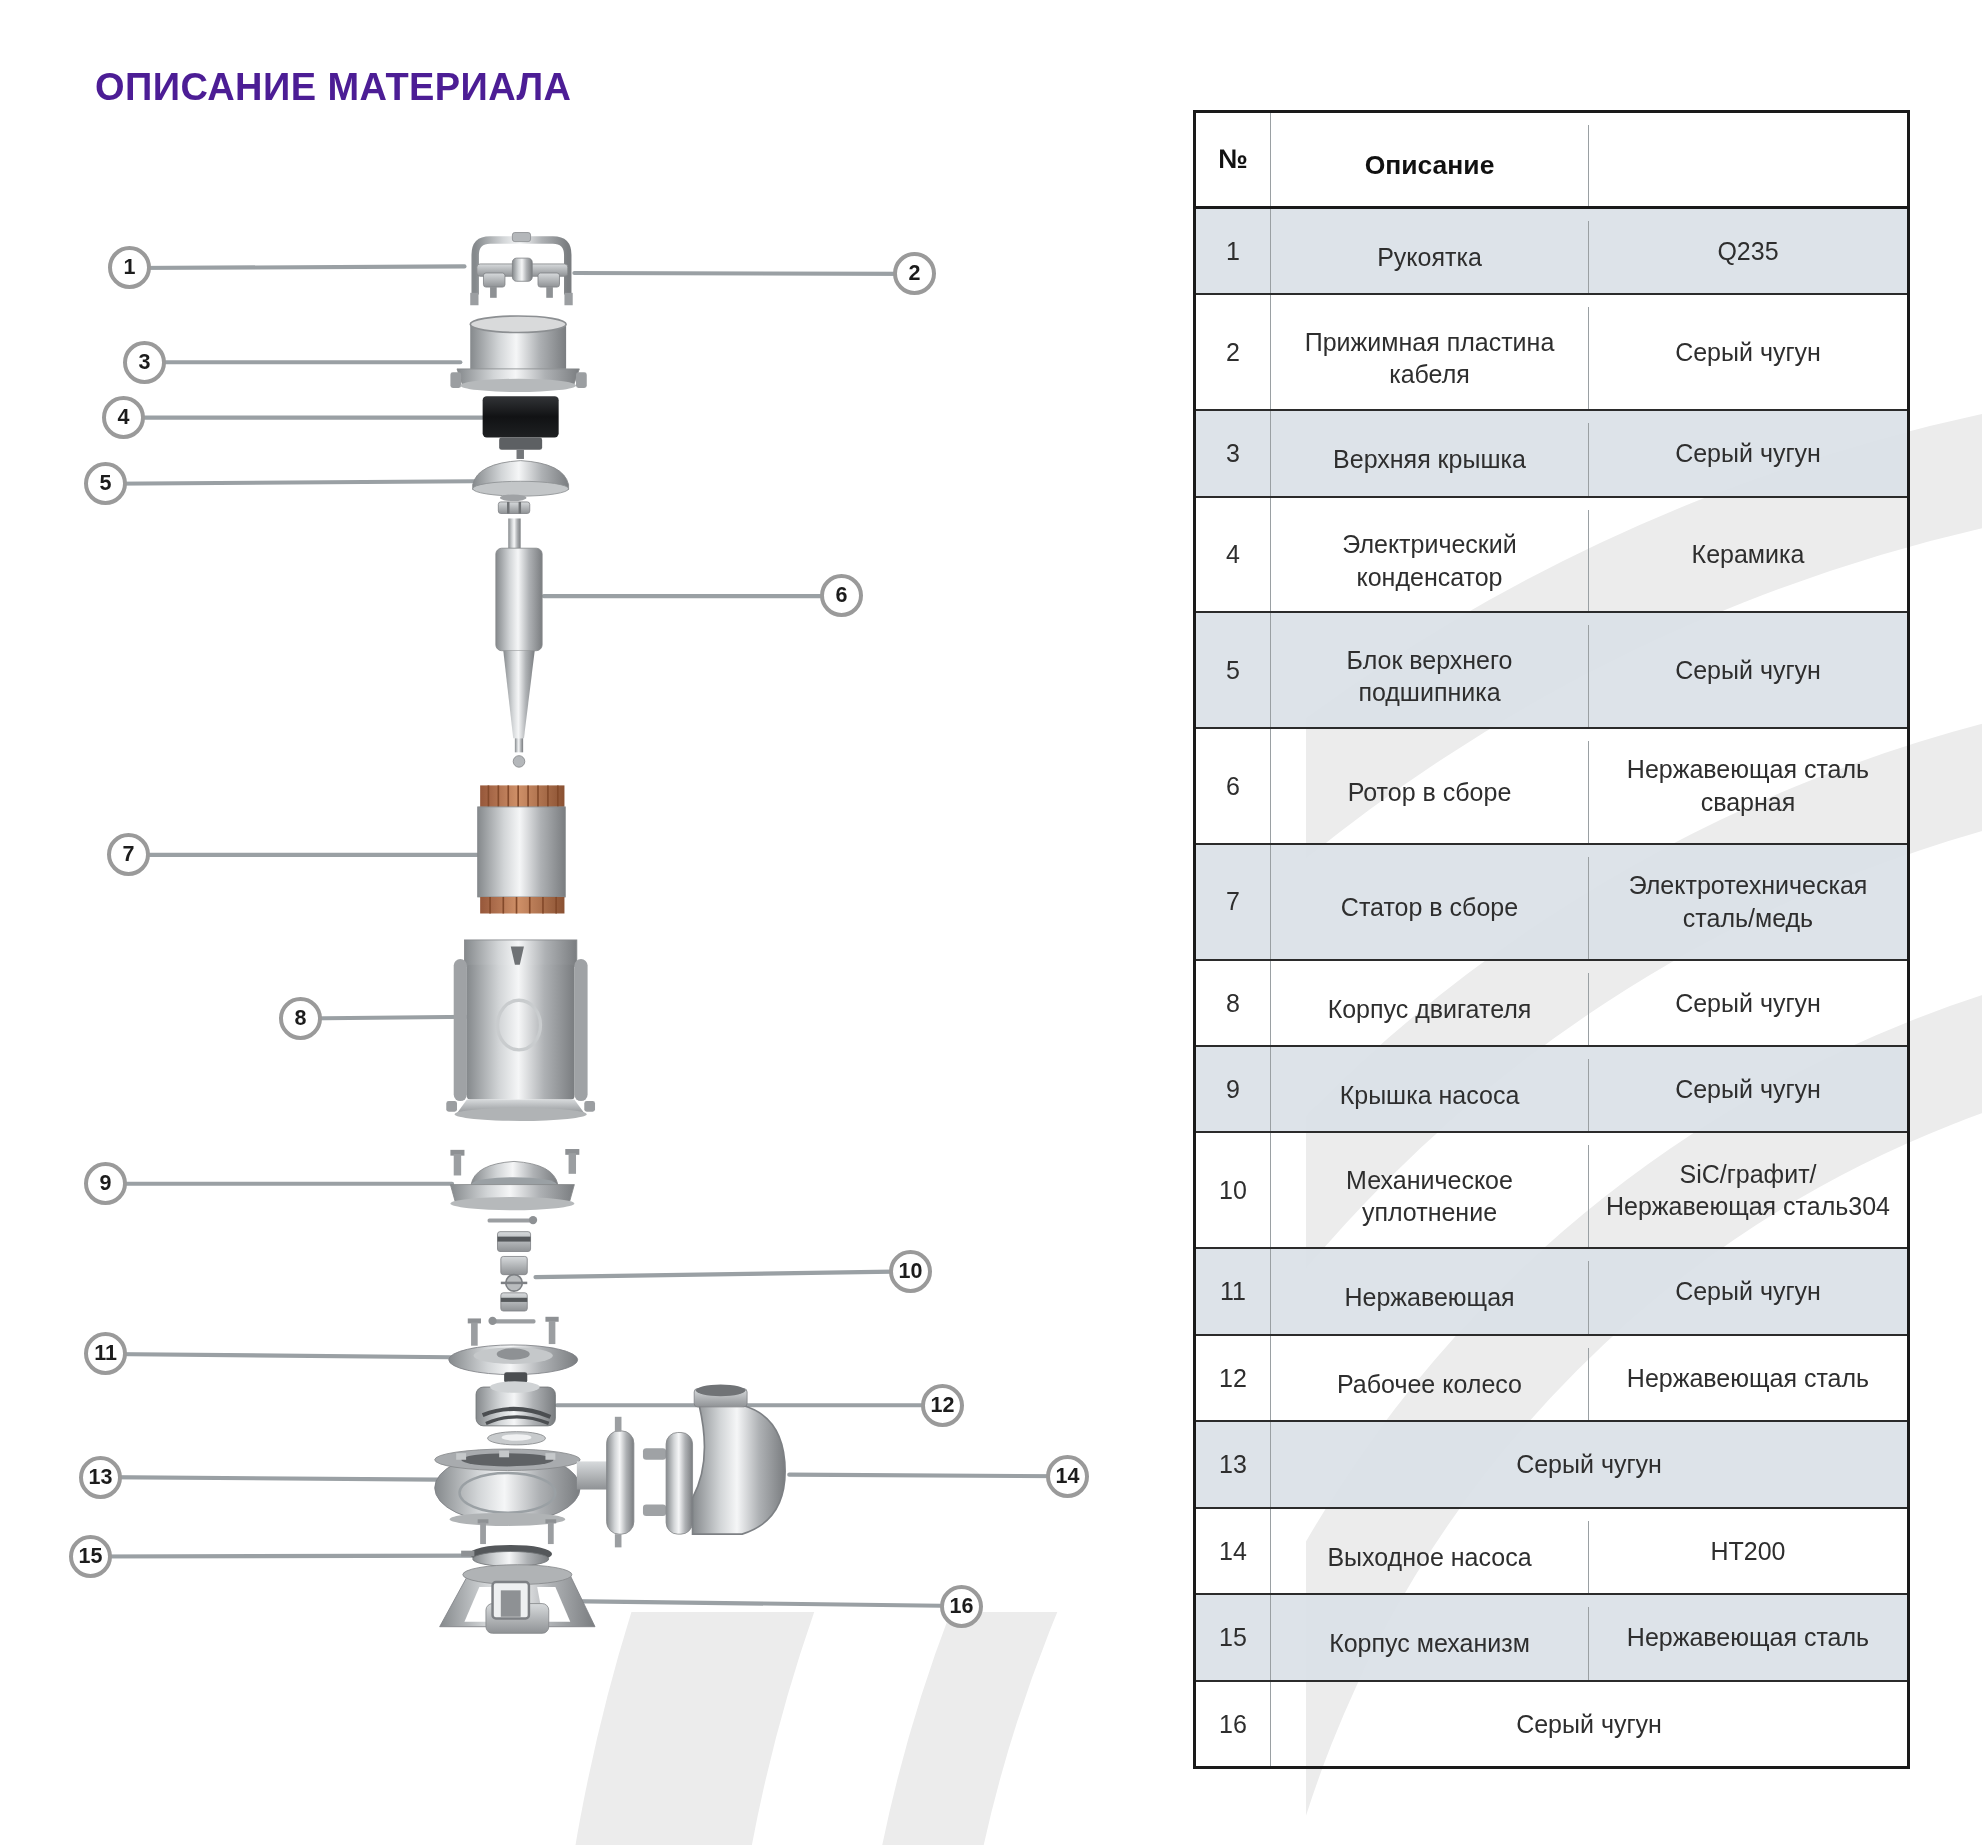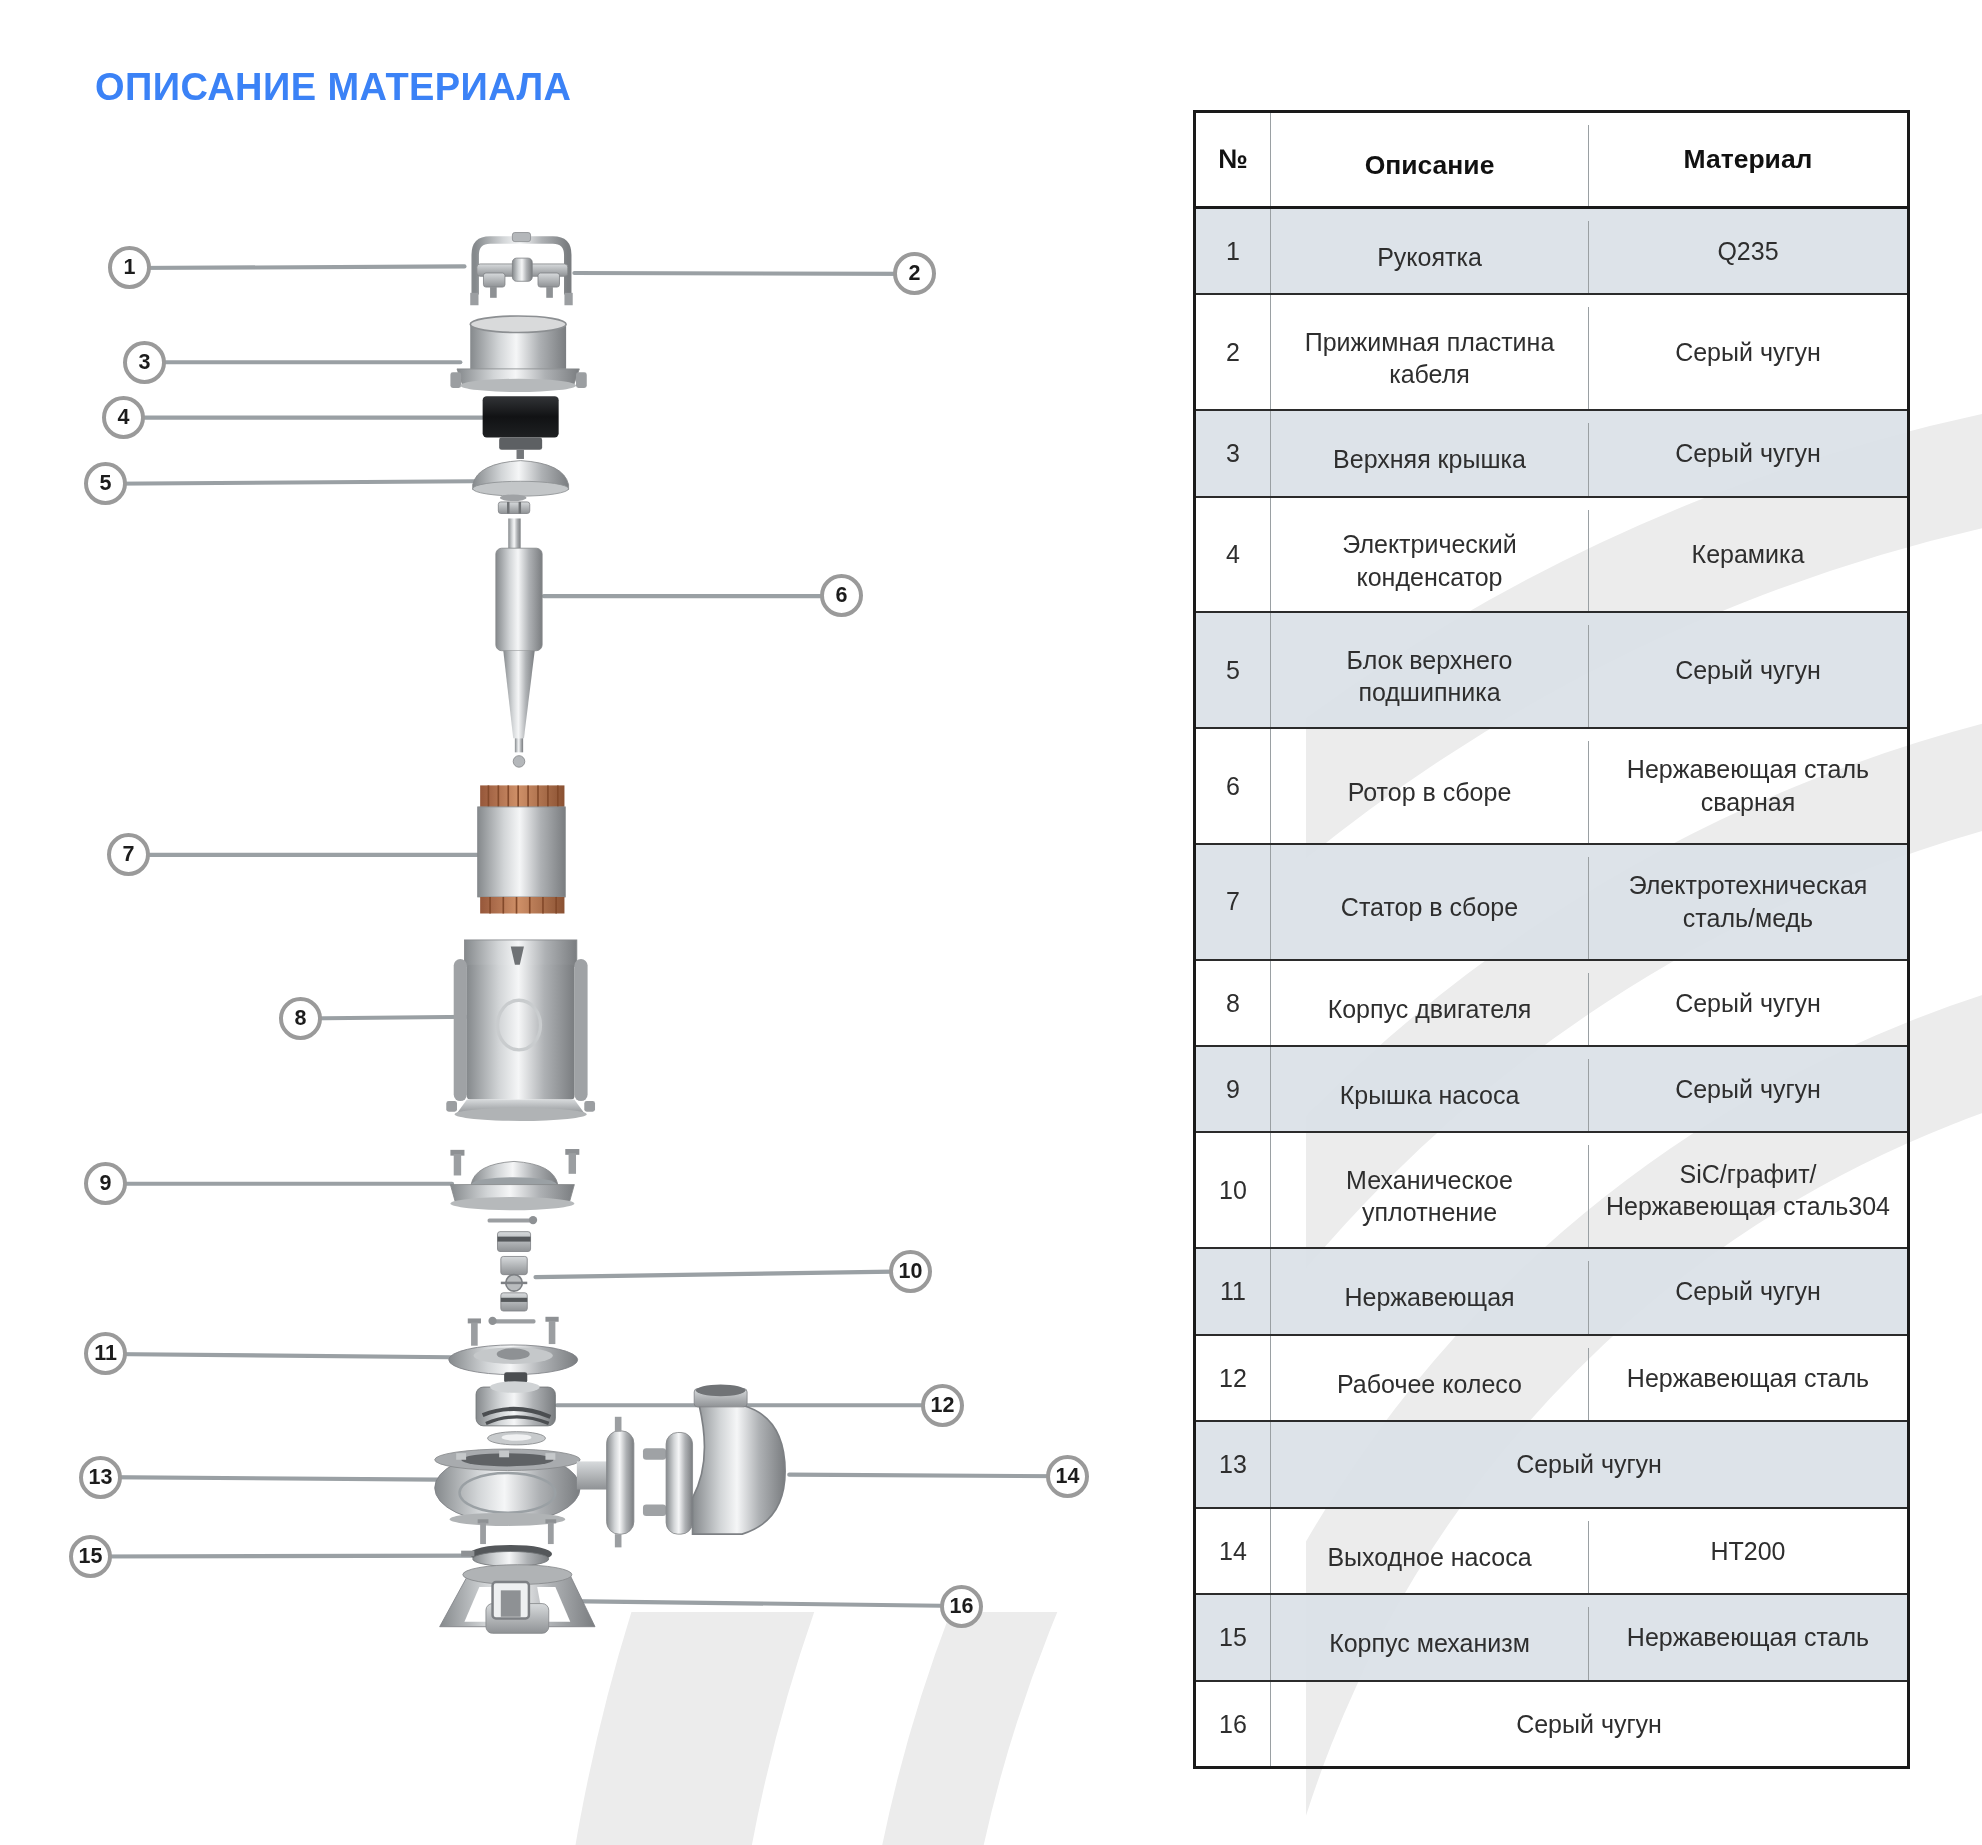--- a/index.html
+++ b/index.html
@@ -5,21 +5,21 @@
   html,body{margin:0;padding:0;}
   body{
     width:1983px;height:1846px;position:relative;background:#ffffff;
     font-family:"Liberation Sans","DejaVu Sans",sans-serif;overflow:hidden;
   }
   
   #watermark{position:absolute;left:0;top:0;z-index:0;}
   
   .page-title{
     position:absolute;left:95px;top:66px;z-index:3;
-    font-size:38px;font-weight:bold;color:#3b82f6;letter-spacing:0.4px;white-space:nowrap;
+    font-size:38px;font-weight:bold;color:#4c1d95;letter-spacing:0.4px;white-space:nowrap;
   }
   
   #diagram{position:absolute;left:0;top:0;z-index:1;}
   #leader-lines line{stroke:#9aa0a4;stroke-width:5;stroke-linecap:round;}
   #callout-layer{position:absolute;left:0;top:0;width:100%;height:100%;z-index:2;pointer-events:none;}
   .callout{
     position:absolute;width:43px;height:43px;border-radius:50%;
     border:4.1px solid #9a9a9a;background:#ffffff;box-sizing:border-box;
     display:flex;align-items:center;justify-content:center;
     font-size:21.5px;font-weight:bold;color:#1c1c1c;
@@ -306,21 +306,20 @@
     <div class="callout" style="left: 79px; top: 1456px;">13</div>
     <div class="callout" style="left: 1046px; top: 1455px;">14</div>
     <div class="callout" style="left: 69px; top: 1535px;">15</div>
     <div class="callout" style="left: 940px; top: 1585px;">16</div>
   </div>
 
 <div class="mat-table">
   <div class="thead">
     <div class="cell c1">№</div>
     <div class="cell c2">Описание</div>
-    <div class="cell c3">Материал</div>
   </div>
   <div class="tbody">
   <div class="trow shaded" style="flex-grow: 104; flex-basis: 0px;">
     <div class="cell c1">1</div>
     <div class="cell c2">Рукоятка</div>
     <div class="cell c3">Q235</div>
   </div>
 
   <div class="trow" style="flex-grow: 140; flex-basis: 0px;">
     <div class="cell c1">2</div>

